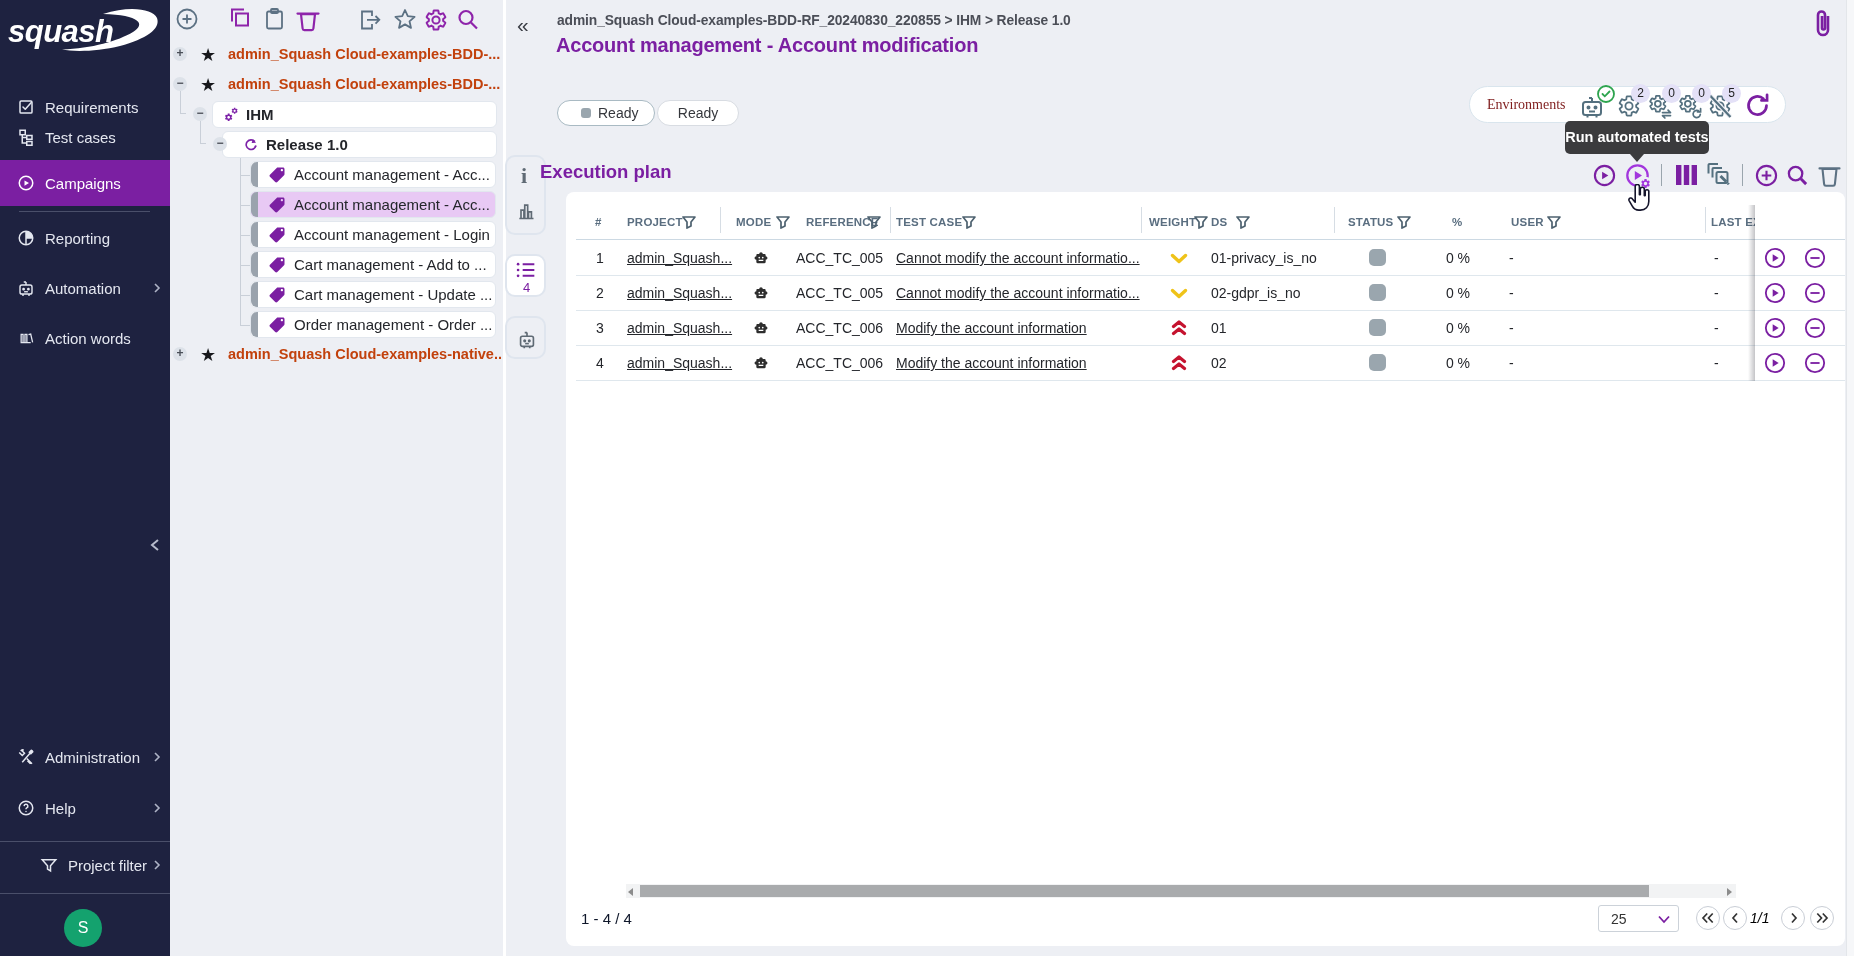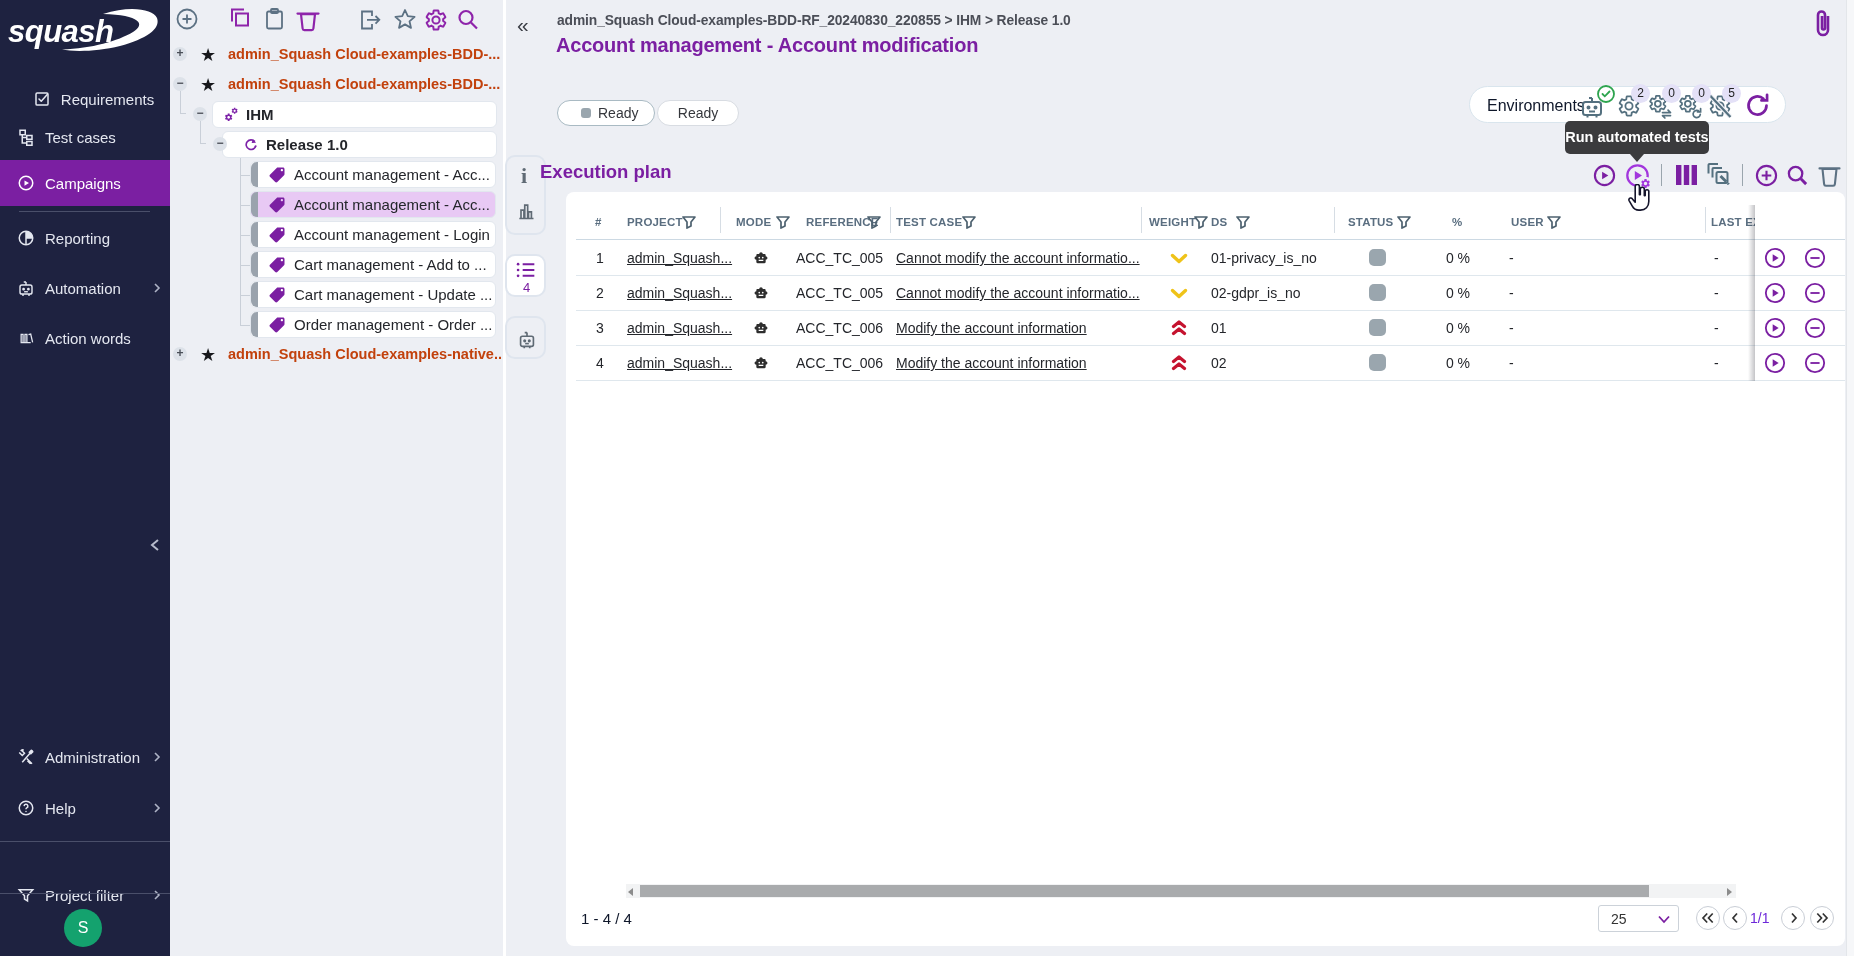--- a/index.html
+++ b/index.html
@@ -48,21 +48,21 @@
 </defs>
 </svg>
 
 <div id="sidebar">
 
   <svg class="abs" style="left:0px;top:2px;" width="166" height="52" viewBox="0 0 166 52">
     <path d="M103 12 C130 3 153 7 157 16 C161 27 146 37 120 44 C98 49.5 74 50 62 47.5 C92 46.5 118 39 133 30 C146 22 140 13 103 12 Z" fill="#fff"></path>
     <text x="8" y="40" font-family="Liberation Sans, sans-serif" font-size="31" font-weight="bold" font-style="italic" fill="#fff" letter-spacing="-0.5">squash</text>
   </svg>
 
-  <div class="navitem" style="top:76px;justify-content:center;">
+  <div class="navitem" style="top:84px;">
     <svg class="nico" viewBox="0 0 24 24" fill="none" stroke="#e4e7f0" stroke-width="2">
         <rect x="4" y="4" width="16" height="16" rx="1.5"></rect>
         <path d="M8 12 l3 3 l8 -9" stroke-linecap="round" stroke-linejoin="round"></path>
       </svg>
     Requirements
   </div>
 
   <div class="navitem" style="top:114px;">
     <svg class="nico" viewBox="0 0 24 24" fill="none" stroke="#e4e7f0" stroke-width="2">
         <rect x="4" y="3" width="7" height="6"></rect>
@@ -133,21 +133,21 @@
         <path d="M9.5 9.5 a2.5 2.5 0 1 1 3.5 2.3 c-0.8 0.4 -1 0.9 -1 1.7"></path>
         <circle cx="12" cy="16.5" r="1" fill="#e4e7f0" stroke="none"></circle>
       </svg>
     Help
     <svg class="navchev" viewBox="0 0 10 10" fill="none" stroke="#aeb3c6" stroke-width="1.6">
         <path d="M3 1 L7 5 L3 9"></path>
       </svg>
   </div>
   <div class="navdiv" style="left:0;width:170px;top:841px;"></div>
 
-  <div class="navitem" style="top:872px;">
+  <div class="navitem" style="top:842px;justify-content:center;">
     <svg class="nico" viewBox="0 0 24 24" fill="none" stroke="#e4e7f0" stroke-width="2">
         <path d="M3 5 h18 l-7 8 v7 l-4 -2.5 V13 Z"></path>
       </svg>
     Project filter
     <svg class="navchev" viewBox="0 0 10 10" fill="none" stroke="#aeb3c6" stroke-width="1.6">
         <path d="M3 1 L7 5 L3 9"></path>
       </svg>
   </div>
   <div class="navdiv" style="left:0;width:170px;top:893px;"></div>
 
@@ -320,21 +320,21 @@
 <div class="title">Account management - Account modification</div>
 
 <svg class="abs" style="left:1812px;top:9px;" width="22" height="30" viewBox="0 0 22 30" fill="none" stroke="#7b1fa2" stroke-width="2.6">
     <path d="M16 7 V21 a5 5 0 0 1 -10 0 V6 a3.5 3.5 0 0 1 7 0 V19 a1.5 1.5 0 0 1 -3 0 V7"></path>
   </svg>
 
 <div class="chip" style="left:557px;width:98px;border-color:#a9bac3;"><div style="width:10px;height:10px;border-radius:3px;background:#9aa6ae;margin-left:23px;margin-right:7px;"></div>Ready</div>
 <div class="chip" style="left:657px;width:82px;justify-content:center;">Ready</div>
 
 <div id="envpill"></div>
-<div class="abs" style="left:1487px;top:97px;font-size:16px;color:#0f172a;">Environments</div>
+<div class="abs" style="left:1487px;top:97px;font-size:14px;color:#7f1d1d;font-family:Liberation Serif, serif;">Environments</div>
 
 <svg class="abs" style="left:1580px;top:94px;" width="26" height="25" viewBox="0 0 26 25" fill="none" stroke="#54707f" stroke-width="2">
     <rect x="3" y="8" width="18" height="13" rx="2.5"></rect>
     <path d="M12 8 V4 M12 4 h-3 M7.5 21 v2.5 M16.5 21 v2.5"></path>
     <circle cx="8.5" cy="13.5" r="1" fill="#54707f"></circle>
     <circle cx="15.5" cy="13.5" r="1" fill="#54707f"></circle>
     <path d="M9 17.5 h6"></path>
   </svg>
 <svg class="abs" style="left:1597px;top:85px;" width="18" height="18" viewBox="0 0 18 18">
     <circle cx="9" cy="9" r="8" fill="#fff" stroke="#2da44e" stroke-width="1.8"></circle>
@@ -577,21 +577,21 @@
 <div class="pgbtn" style="left:1696px;">
     <svg style="margin:5px 0 0 4px" width="14" height="12" viewBox="0 0 14 12" fill="none" stroke="#333" stroke-width="1.7">
       <path d="M6.2 1.5 L2 6 L6.2 10.5 M11.7 1.5 L7.5 6 L11.7 10.5"></path>
     </svg>
   </div>
 <div class="pgbtn" style="left:1723px;">
     <svg style="margin:5px 0 0 7px" width="8" height="12" viewBox="0 0 8 12" fill="none" stroke="#333" stroke-width="1.7">
       <path d="M6 1.5 L2 6 L6 10.5"></path>
     </svg>
   </div>
-<div class="abs" style="left:1750px;top:910px;font-size:14px;color:#6d28d9;">1/1</div>
+<div class="abs" style="left:1750px;top:910px;font-size:14px;color:#000000;font-style:italic;">1/1</div>
 <div class="pgbtn" style="left:1781px;">
     <svg style="margin:5px 0 0 8px" width="8" height="12" viewBox="0 0 8 12" fill="none" stroke="#333" stroke-width="1.7">
       <path d="M2 1.5 L6 6 L2 10.5"></path>
     </svg>
   </div>
 <div class="pgbtn" style="left:1810px;">
     <svg style="margin:5px 0 0 4px" width="14" height="12" viewBox="0 0 14 12" fill="none" stroke="#333" stroke-width="1.7">
       <path d="M2.3 1.5 L6.5 6 L2.3 10.5 M7.8 1.5 L12 6 L7.8 10.5"></path>
     </svg>
   </div>

